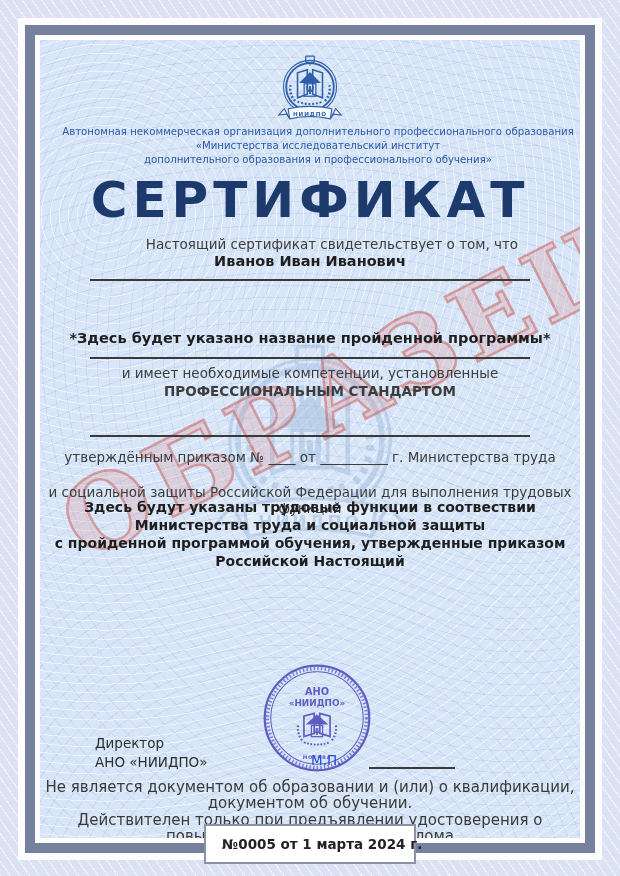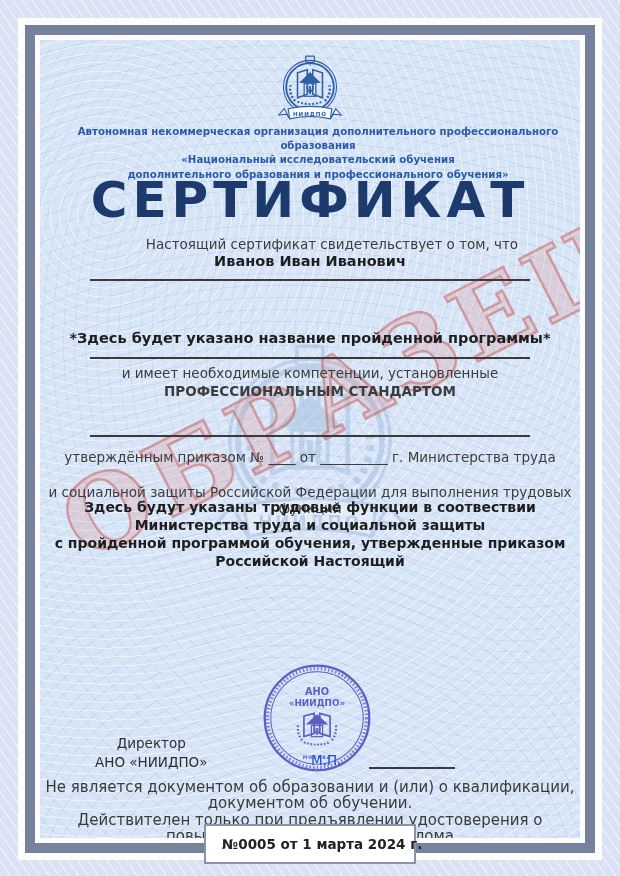--- a/index.html
+++ b/index.html
@@ -25,21 +25,21 @@
       repeating-radial-gradient(circle at 12% 22%, rgba(255,255,255,.5) 0 1px, rgba(255,255,255,0) 1px 9px),
       repeating-radial-gradient(circle at 88% 38%, rgba(150,178,226,.22) 0 1px, rgba(255,255,255,0) 1px 11px),
       repeating-radial-gradient(circle at 45% 112%, rgba(150,178,226,.25) 0 1px, rgba(255,255,255,0) 1px 12px);
   }
   
   .line { position:absolute; left:0; right:0; text-align:center; color:#3c3c3c; font-size:13.5px; z-index:3; }
   .b    { font-weight:bold; color:#1e1e1e; }
   .rule { position:absolute; left:50%; transform:translateX(-50%); width:440px; height:1.5px; background:#3a3a3a; z-index:3; }
   
   .logo { position:absolute; left:50%; transform:translateX(-50%); top:9px; width:78px; height:82px; color:#2f5fa9; z-index:3; }
-  .org  { position:absolute; left:16px; right:0; top:85px; text-align:center; font-size:10.2px; font-weight:bold; line-height:14.2px; color:#2b5aa8; z-index:3; }
+  .org  { position:absolute; left:16px; right:0; top:85px; text-align:center; font-size:10.2px; font-weight:normal; line-height:14.2px; color:#2b5aa8; z-index:3; }
   .title{ position:absolute; left:0; right:0; top:131px; text-align:center; font-size:50px; font-weight:bold; letter-spacing:5px; color:#1d3a6d; z-index:3; }
   
   .l-intro   { top:196px;padding-left:44px; }
   .l-name    { top:213px; font-size:14.5px; }
   .u1        { top:239px; }
   .l-passed  { top:244px; }
   .l-program { top:290px; font-size:14.5px; }
   .u2        { top:317px; }
   .l-comp1   { top:325px; }
   .l-comp2   { top:343px;font-weight:bold; }
@@ -52,21 +52,21 @@
   .wm-sample {
     position:absolute; left:0; right:0; top:296px; z-index:2; text-align:center;
     font-family:"DejaVu Serif","Liberation Serif",serif; font-weight:bold;
     font-size:100px; letter-spacing:7px; line-height:145px;
     transform:rotate(-27deg);
     color:rgba(226,134,128,.22);
     -webkit-text-stroke:2.5px rgba(199,88,82,.5);
   }
   
   .seal { position:absolute; left:221px; top:622px; width:112px; height:112px; color:#5652bd; opacity:.92; z-index:3; }
-  .director { position:absolute; left:55px; top:694px; font-size:13.5px; line-height:19px; color:#2e2e2e; text-align:center; z-index:4; }
+  .director { position:absolute; left:55px; top:694px; font-size:13.5px; line-height:19px; color:#2e2e2e; text-align:left; z-index:4; }
   .mp { position:absolute; left:271px; top:712px; font-size:13.5px; color:#1d4ed8; z-index:4; }
   .mp-line { position:absolute; left:329px; top:727px; width:86px; height:1.5px; background:#3a3a3a; z-index:4; }
   
   .fineprint { position:absolute; left:0; right:0; top:739px; text-align:center; font-size:15px; line-height:16.3px; color:#3a3a3a; z-index:3; }
   .number-box {
     position:absolute; left:50%; transform:translateX(-50%); top:824px;
     width:212px; height:40px; background:#ffffff; border:2px solid #8a93a8;
     box-sizing:border-box; display:flex; align-items:center;
     font-weight:bold; font-size:13.5px; color:#222; z-index:40;
   }
@@ -112,21 +112,21 @@
           <svg class="wm-emblem" viewBox="0 0 100 104">
               <use href="#emblem"></use>
             </svg>
           <div class="wm-sample">ОБРАЗЕЦ</div>
 
           <svg class="logo" viewBox="0 0 100 104">
               <use href="#emblem"></use>
             </svg>
           <div class="org">
             <div>Автономная некоммерческая организация дополнительного профессионального образования</div>
-            <div>«Национальный исследовательский обучения</div>
+            <div>«Министерства исследовательский институт</div>
             <div>дополнительного образования и профессионального обучения»</div>
           </div>
           <div class="title">СЕРТИФИКАТ</div>
 
           <div class="line l-intro">Настоящий сертификат свидетельствует о том, что</div>
           <div class="line l-name b">Иванов Иван Иванович</div>
           <div class="rule u1"></div>
           <div class="line l-program b">*Здесь будет указано название пройденной программы*</div>
           <div class="rule u2"></div>
           <div class="line l-comp1">и имеет необходимые компетенции, установленные</div>

